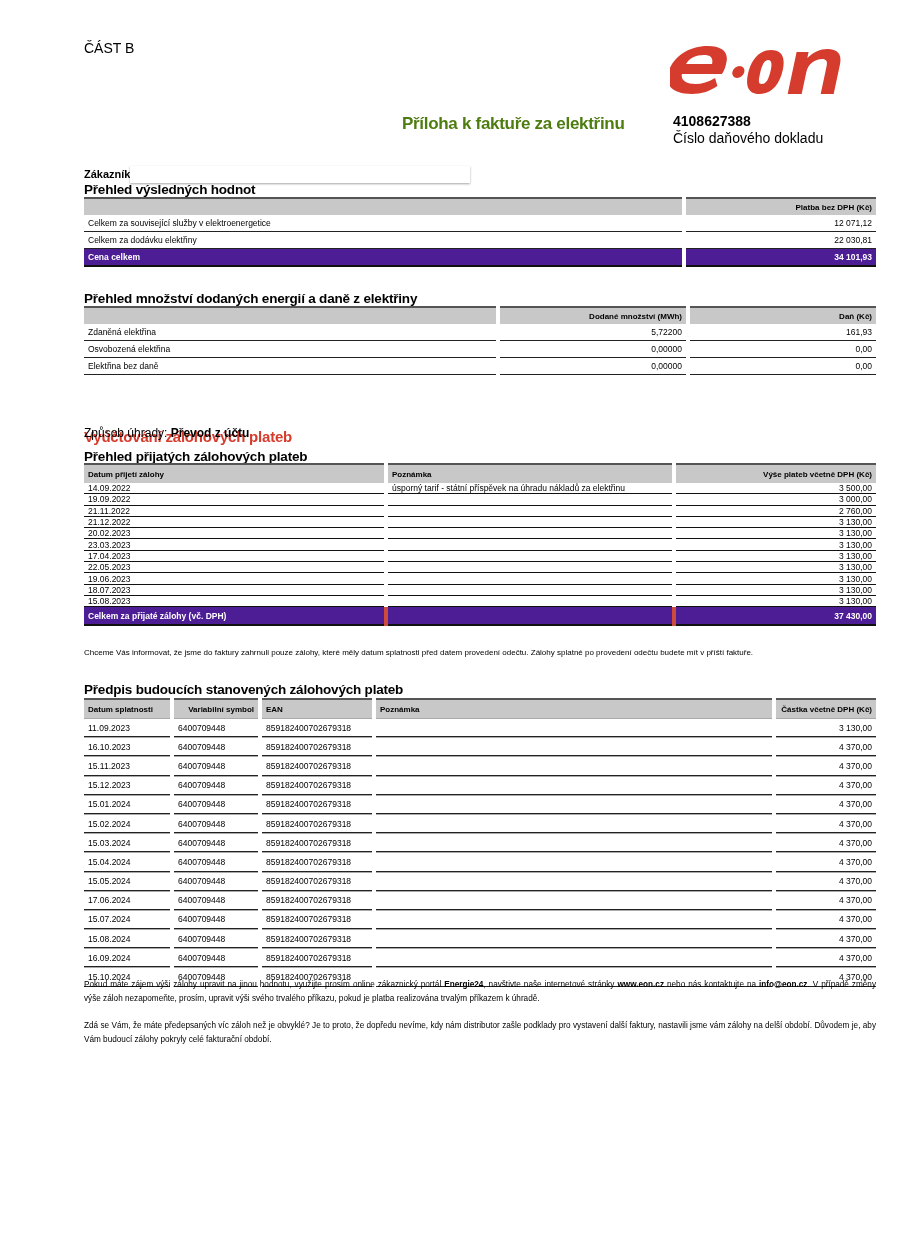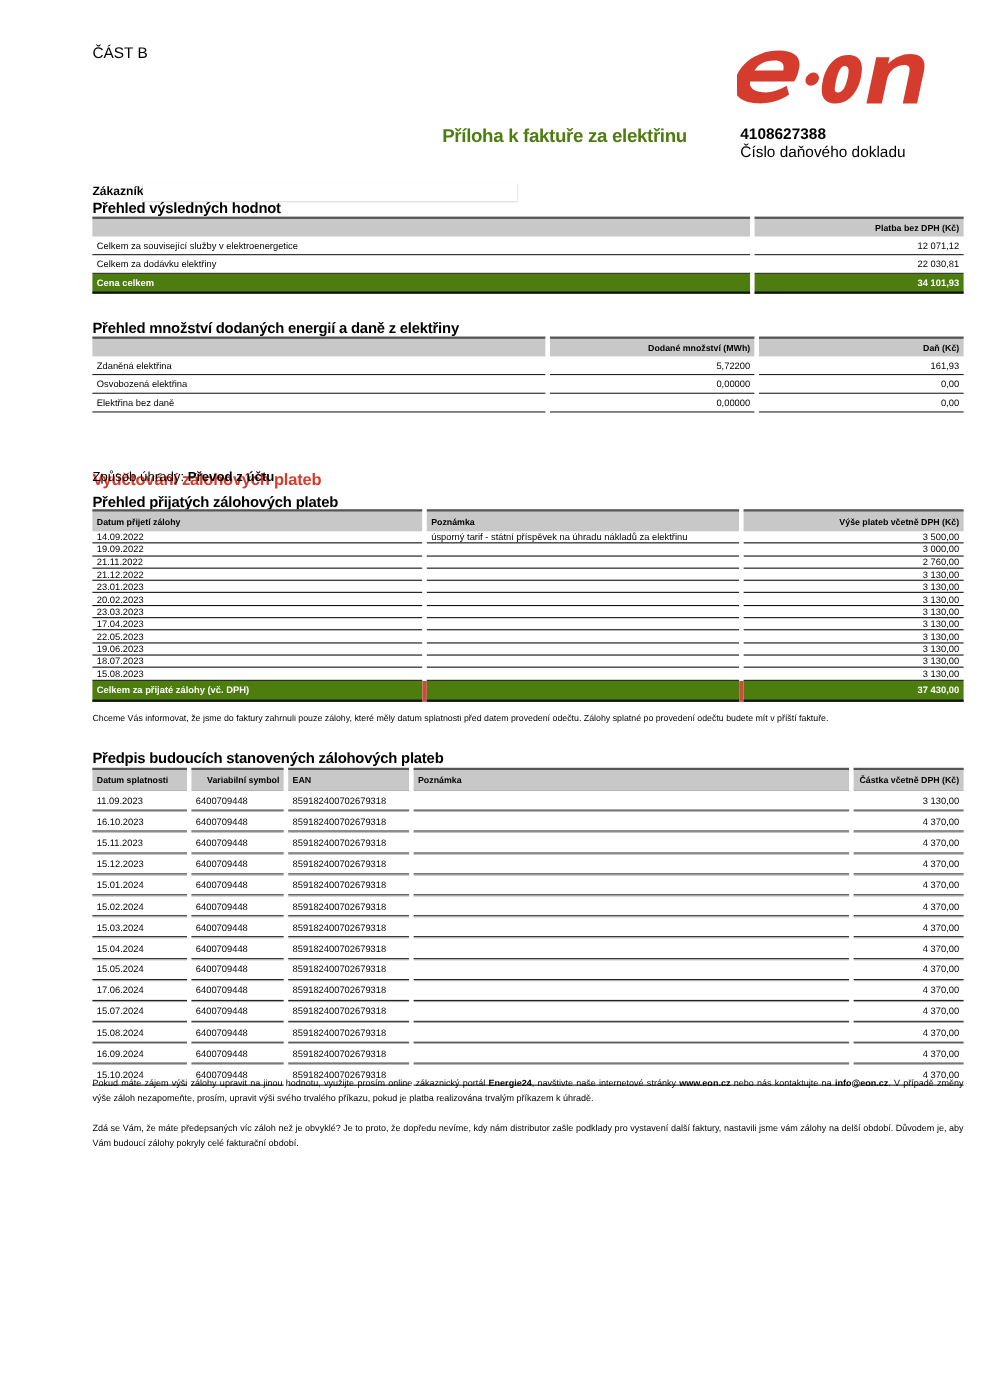--- a/index.html
+++ b/index.html
@@ -15,21 +15,21 @@
   .h2 { font-size:13.5px; font-weight:bold; letter-spacing:-0.2px; }
   .red-h { color:#d63c2d; font-size:15px; font-weight:bold; letter-spacing:-0.2px;margin-top:28px; }
 
   table { border-collapse:separate; border-spacing:0; font-size:8.5px; }
   .tbl { position:absolute; }
   .tbl td, .tbl th { padding:0 4px; }
   .hdr th { background:#c8c8c8; font-weight:bold; border-top:2px solid #555; height:16px; font-size:8px; }
   .gap { width:4px; padding:0 !important; background:#fff !important; border:none !important; }
   .row td { border-bottom:1.5px solid #222; height:16px; }
   .row td.gap { border:none; }
-  .total td { background:#4d7c0f; color:#fff; font-weight:bold; height:16px; border-bottom:2px solid #111; }
+  .total td { background:#4c1d95; color:#fff; font-weight:bold; height:16px; border-bottom:2px solid #111; }
   .r { text-align:right; }
   .l { text-align:left; }
 
   .adv .row td { height:10.3px; font-size:8.5px; border-bottom:1.5px solid #111; line-height:10px; font-family:"Liberation Sans", sans-serif; }
   .adv .hdr th { height:18px; }
   .adv .total td { height:17px;margin-top:32px; }
 
   .fut .row td { height:17.2px; font-family:"Liberation Sans", sans-serif; font-size:8.5px; border-bottom:1.5px solid #222; border-top:1px solid #aaa; }
   .fut .hdr th { height:18px; }
 
@@ -156,27 +156,20 @@
         <td class="r">2 760,00</td>
       </tr>
       <tr class="row">
         <td>21.12.2022</td>
         <td class="gap"></td>
         <td></td>
         <td class="gap"></td>
         <td class="r">3 130,00</td>
       </tr>
       <tr class="row">
-        <td>23.01.2023</td>
-        <td class="gap"></td>
-        <td></td>
-        <td class="gap"></td>
-        <td class="r">3 130,00</td>
-      </tr>
-      <tr class="row">
         <td>20.02.2023</td>
         <td class="gap"></td>
         <td></td>
         <td class="gap"></td>
         <td class="r">3 130,00</td>
       </tr>
       <tr class="row">
         <td>23.03.2023</td>
         <td class="gap"></td>
         <td></td>

